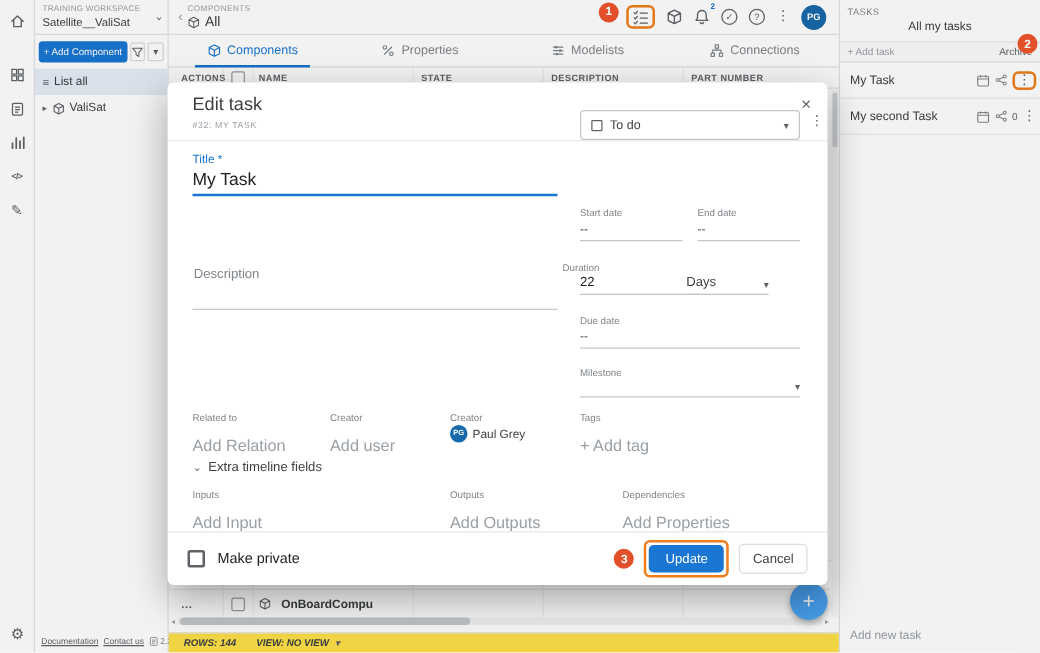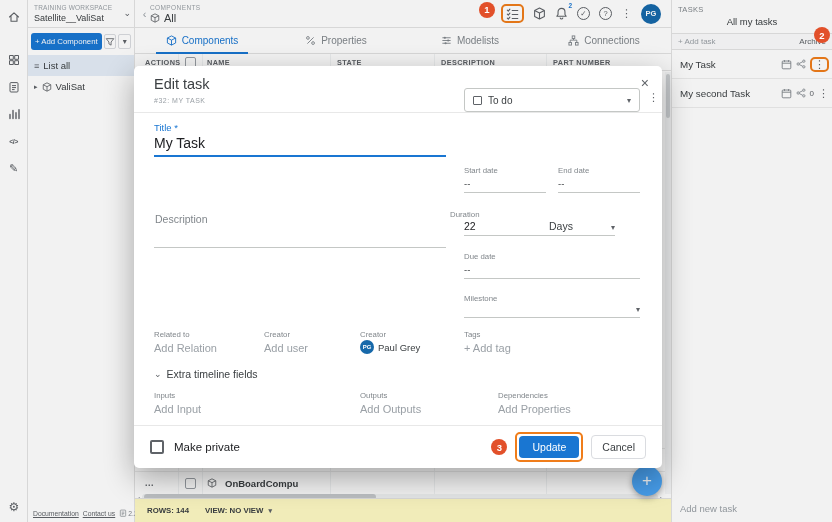--- a/index.html
+++ b/index.html
@@ -77,21 +77,21 @@
   .rowname{font-weight:bold;color:var(--txt);display:flex;gap:8px;align-items:center;}
   .rowname .ricon{color:#5f6368;}
 
   .v-scroll{position:absolute;right:0;top:72px;bottom:28px;width:6px;background:#f6f7f8;}
   .v-thumb{position:absolute;top:2px;left:1px;width:4px;height:44px;background:#cfd2d5;border-radius:2px;cursor:grab;}
   .h-scroll{position:absolute;left:2px;right:8px;bottom:21px;height:8px;display:flex;align-items:center;gap:2px;}
   .h-arrow{font-size:6px;color:var(--txt3);cursor:pointer;}
   .h-track{flex:1;height:6px;background:#f1f3f4;border-radius:3px;position:relative;}
   .h-thumb{position:absolute;left:2px;top:0;width:45%;height:6px;background:#c6c9cc;border-radius:3px;cursor:grab;}
 
-  .m-status{position:absolute;left:0;right:0;bottom:0;height:24px;border-top:1px solid var(--line);display:flex;align-items:center;gap:16px;padding-left:12px;font-size:7.8px;font-weight:bold;color:var(--txt);background:#fef9c3;}
+  .m-status{position:absolute;left:0;right:0;bottom:0;height:16px;border-top:1px solid var(--line);display:flex;align-items:center;gap:16px;padding-left:12px;font-size:7.8px;font-weight:bold;color:var(--txt);background:#fde047;font-style:italic;}
   .m-status .view{display:flex;gap:5px;align-items:center;cursor:pointer;}
   .m-status .caret{font-size:7px;color:#5f6368;}
 
   .fab{position:absolute;right:9px;bottom:26px;width:30px;height:30px;border-radius:50%;background:#4aa4f4;color:#fff;font-size:17px;display:flex;align-items:center;justify-content:center;box-shadow:0 2px 6px rgba(0,0,0,.35);z-index:16;cursor:pointer;}
 
   
   #tasks{position:absolute;left:672px;top:0;width:160px;height:522px;background:#fff;}
   .tp-title{font-size:7.5px;color:var(--txt2);padding:5px 6px 0;letter-spacing:.3px;}
   .tp-filter{text-align:center;font-size:9.5px;color:var(--txt);padding:2px 0 6px;border-bottom:1px solid var(--line);cursor:pointer;}
   .tp-sub{height:16px;display:flex;align-items:center;justify-content:space-between;padding:0 6px;font-size:8px;border-bottom:1px solid var(--line);background:#fbfbfc;}
@@ -125,21 +125,21 @@
   .f-titleline{left:20px;top:89px;width:292px;height:2px;background:var(--primary);}
   .f-desclabel{left:21px;top:147px;font-size:10.5px;color:var(--txt2);cursor:text;}
   .f-descline{left:20px;top:181px;width:292px;height:1px;background:#c4c7c5;}
   .f-select{left:330px;top:22px;width:176px;height:24px;border:1px solid #c4c7c5;border-radius:3px;display:flex;align-items:center;gap:6px;padding:0 8px;cursor:pointer;}
   .sel-box{width:9px;height:9px;border:1.5px solid #5f6368;border-radius:1px;}
   .sel-label{font-size:10px;color:var(--txt);}
   .sel-caret{margin-left:auto;font-size:8px;color:#5f6368;}
   .f-field{border-bottom:1px solid #c4c7c5;font-size:9.5px;color:var(--txt);padding-bottom:3px;display:flex;align-items:flex-end;cursor:text;min-height:14px;}
   .f-field .fcaret{margin-left:auto;font-size:8px;color:#5f6368;cursor:pointer;}
   .meta-label{font-size:7.8px;color:var(--txt2);}
-  .meta-value{font-size:11px;color:var(--txt3);cursor:pointer;}
+  .meta-value{font-size:13px;color:var(--txt3);cursor:pointer;margin-top:7px;}
   .creator-val{font-size:9.5px;color:var(--txt);display:flex;align-items:center;gap:4px;}
   .mini-avatar{width:14px;height:14px;border-radius:50%;background:#1769aa;color:#fff;font-size:6px;display:flex;align-items:center;justify-content:center;font-weight:bold;}
   .extra-head{left:20px;top:302px;font-size:10.5px;color:var(--txt);display:flex;gap:5px;align-items:center;cursor:pointer;}
   .extra-head .chev{font-size:9px;color:#5f6368;}
   .md-footer{position:absolute;left:0;right:0;bottom:0;height:43px;border-top:1px solid #e8e8e8;display:flex;align-items:center;padding:0 16px;}
   .mp-check{width:14px;height:14px;border:2px solid #5f6368;border-radius:2px;margin-right:10px;cursor:pointer;flex:none;}
   .mp-label{font-size:11.5px;color:#202124;}
   .md-actions{margin-left:auto;display:flex;align-items:center;gap:8px;}
   .btn-update{background:var(--primary);color:#fff;border:none;border-radius:4px;font-size:10.5px;padding:5px 13px;font-family:inherit;cursor:pointer;}
   .btn-cancel{background:#fff;color:var(--txt);border:1px solid #dadce0;border-radius:4px;font-size:10.5px;padding:5px 10px;font-family:inherit;cursor:pointer;}

